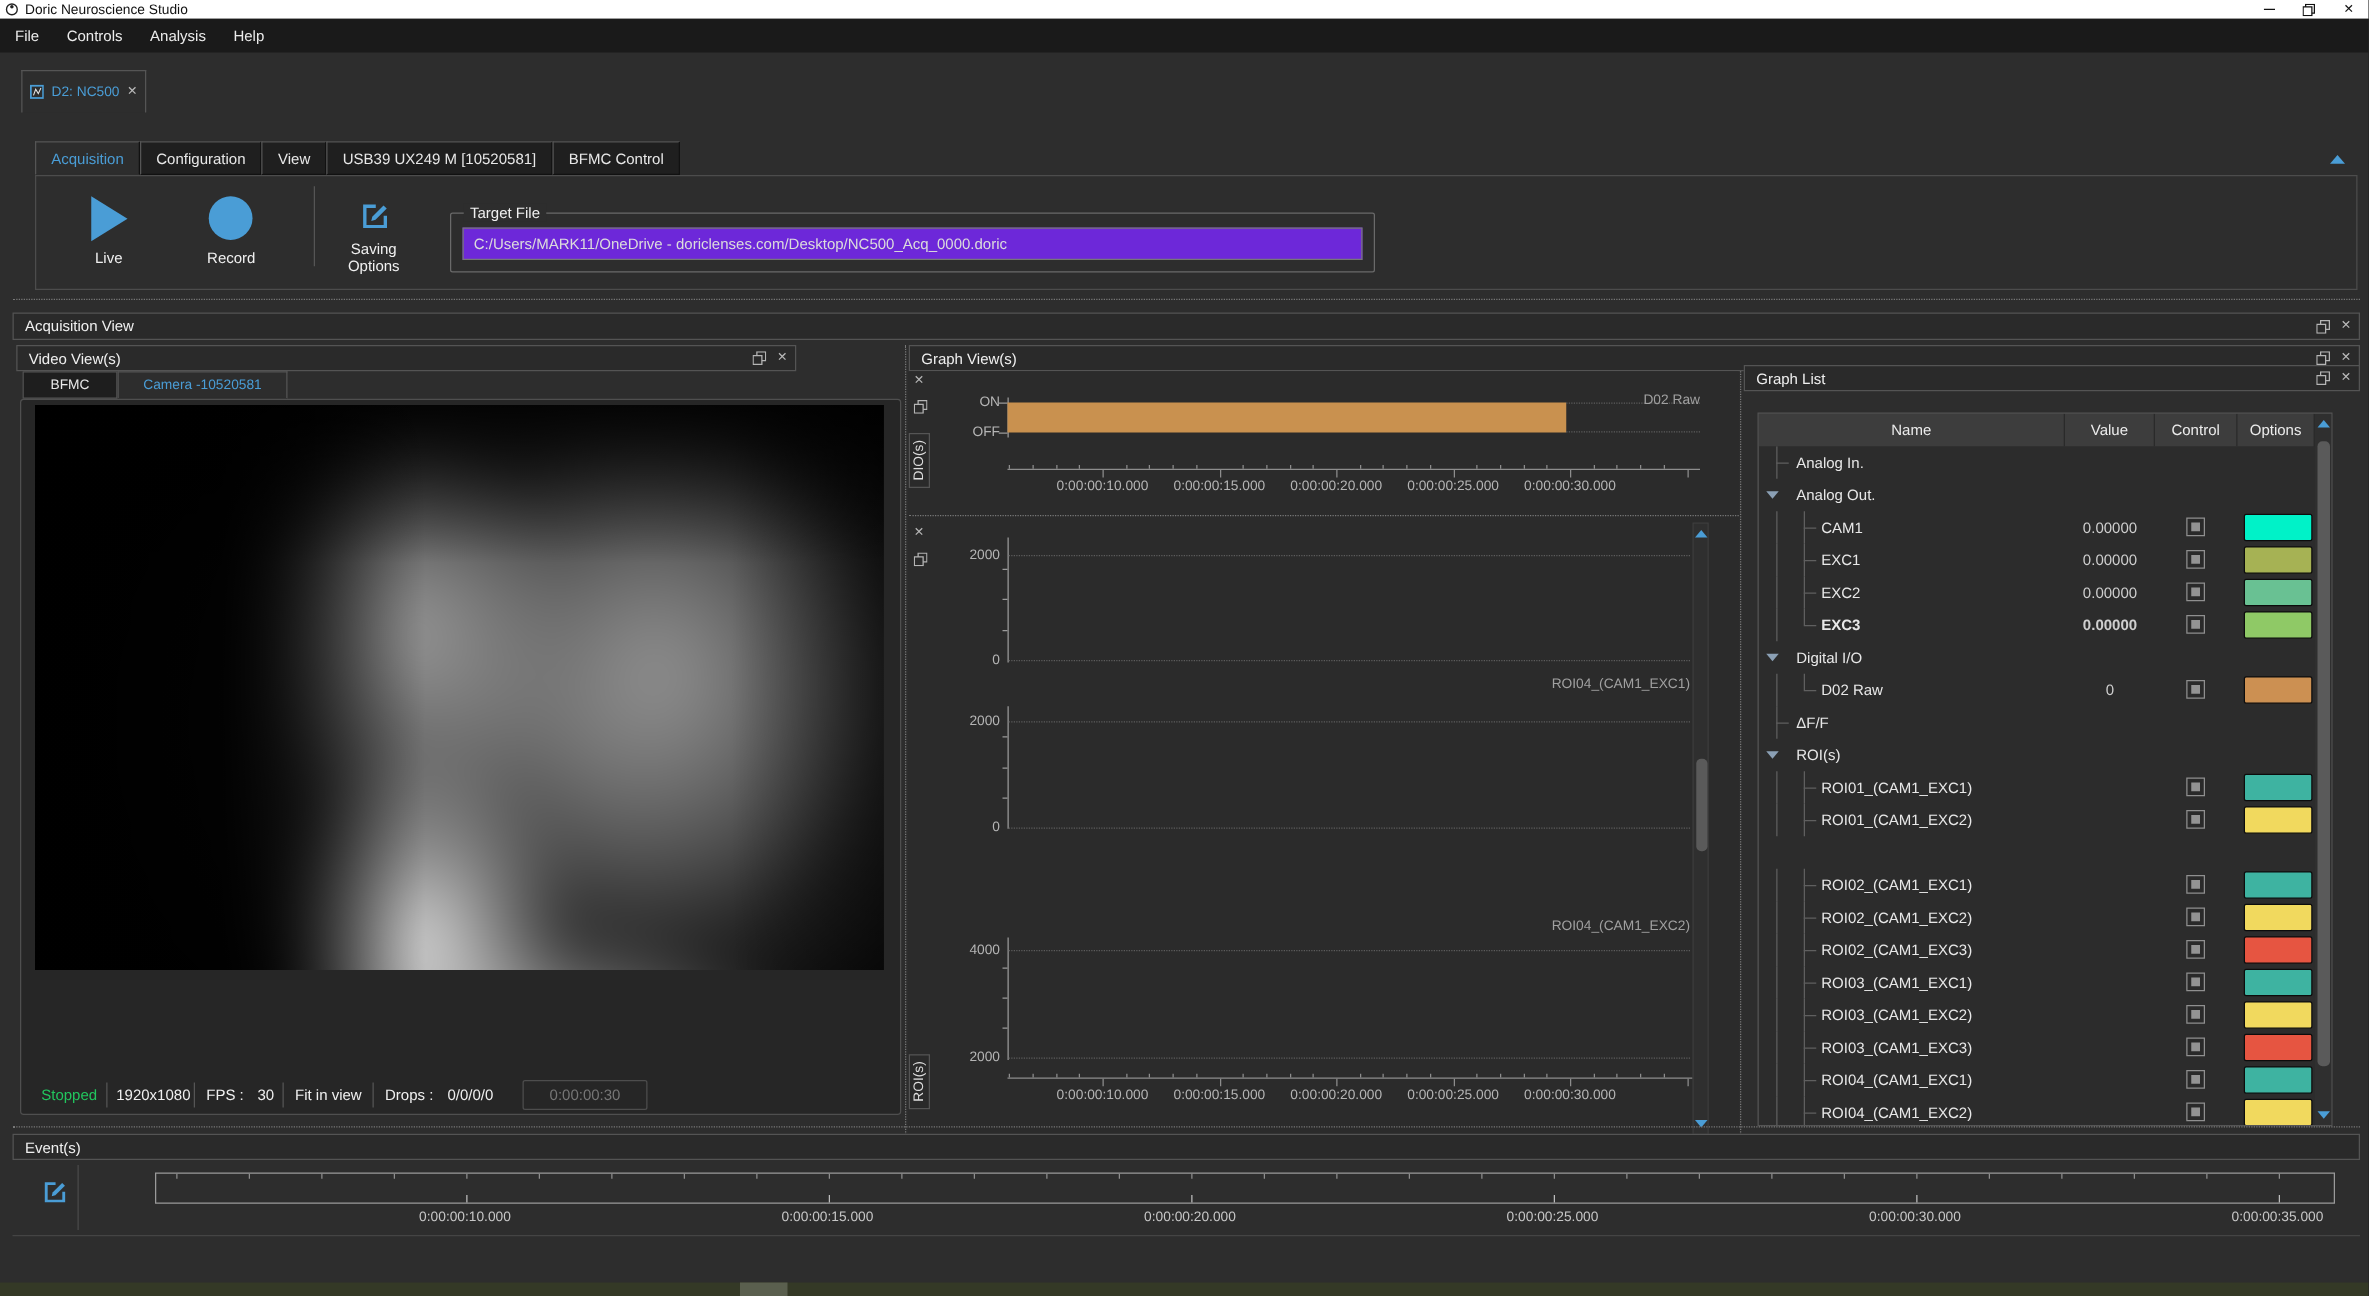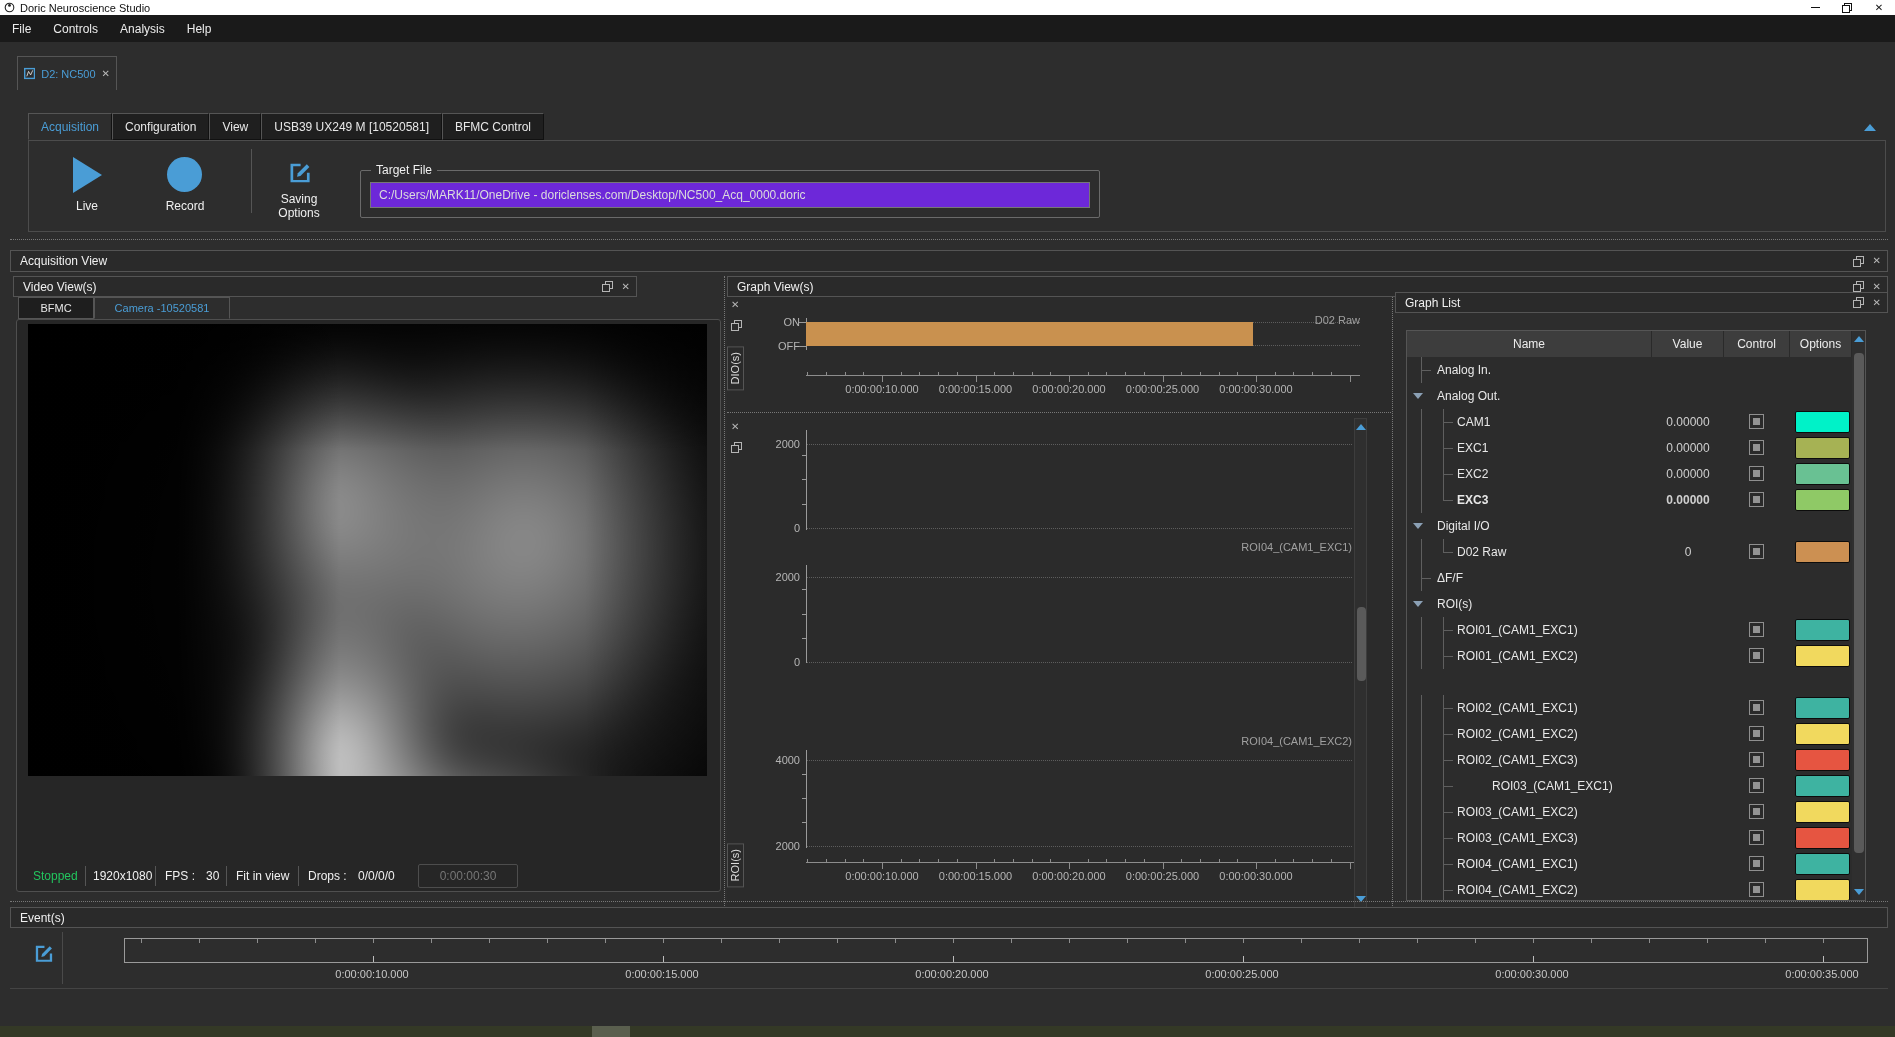--- a/index.html
+++ b/index.html
@@ -501,21 +501,21 @@
           <div class="guide" style="left: 36px; top: 0px; width: 1px; height: 26px;"></div>
           <div class="guide" style="left: 36px; top: 13px; width: 10px; height: 1px;"></div>
           <div class="glname" style="left: 50px;">ROI02_(CAM1_EXC3)</div>
           <div class="glcheck"></div>
           <div class="glswatch" style="background: rgb(230, 85, 65);"></div>
         </div>
         <div class="glrow" style="top: 416px;">
           <div class="guide" style="left: 14px; top: 0px; width: 1px; height: 26px;"></div>
           <div class="guide" style="left: 36px; top: 0px; width: 1px; height: 26px;"></div>
           <div class="guide" style="left: 36px; top: 13px; width: 10px; height: 1px;"></div>
-          <div class="glname" style="left: 50px; margin-left: 35px;">ROI03_(CAM1_EXC1)</div>
+          <div class="glname" style="left: 50px;">ROI03_(CAM1_EXC1)</div>
           <div class="glcheck"></div>
           <div class="glswatch" style="background: rgb(62, 179, 161);"></div>
         </div>
         <div class="glrow" style="top: 442px;">
           <div class="guide" style="left: 14px; top: 0px; width: 1px; height: 26px;"></div>
           <div class="guide" style="left: 36px; top: 0px; width: 1px; height: 26px;"></div>
           <div class="guide" style="left: 36px; top: 13px; width: 10px; height: 1px;"></div>
           <div class="glname" style="left: 50px;">ROI03_(CAM1_EXC2)</div>
           <div class="glcheck"></div>
           <div class="glswatch" style="background: rgb(241, 217, 94);"></div>

